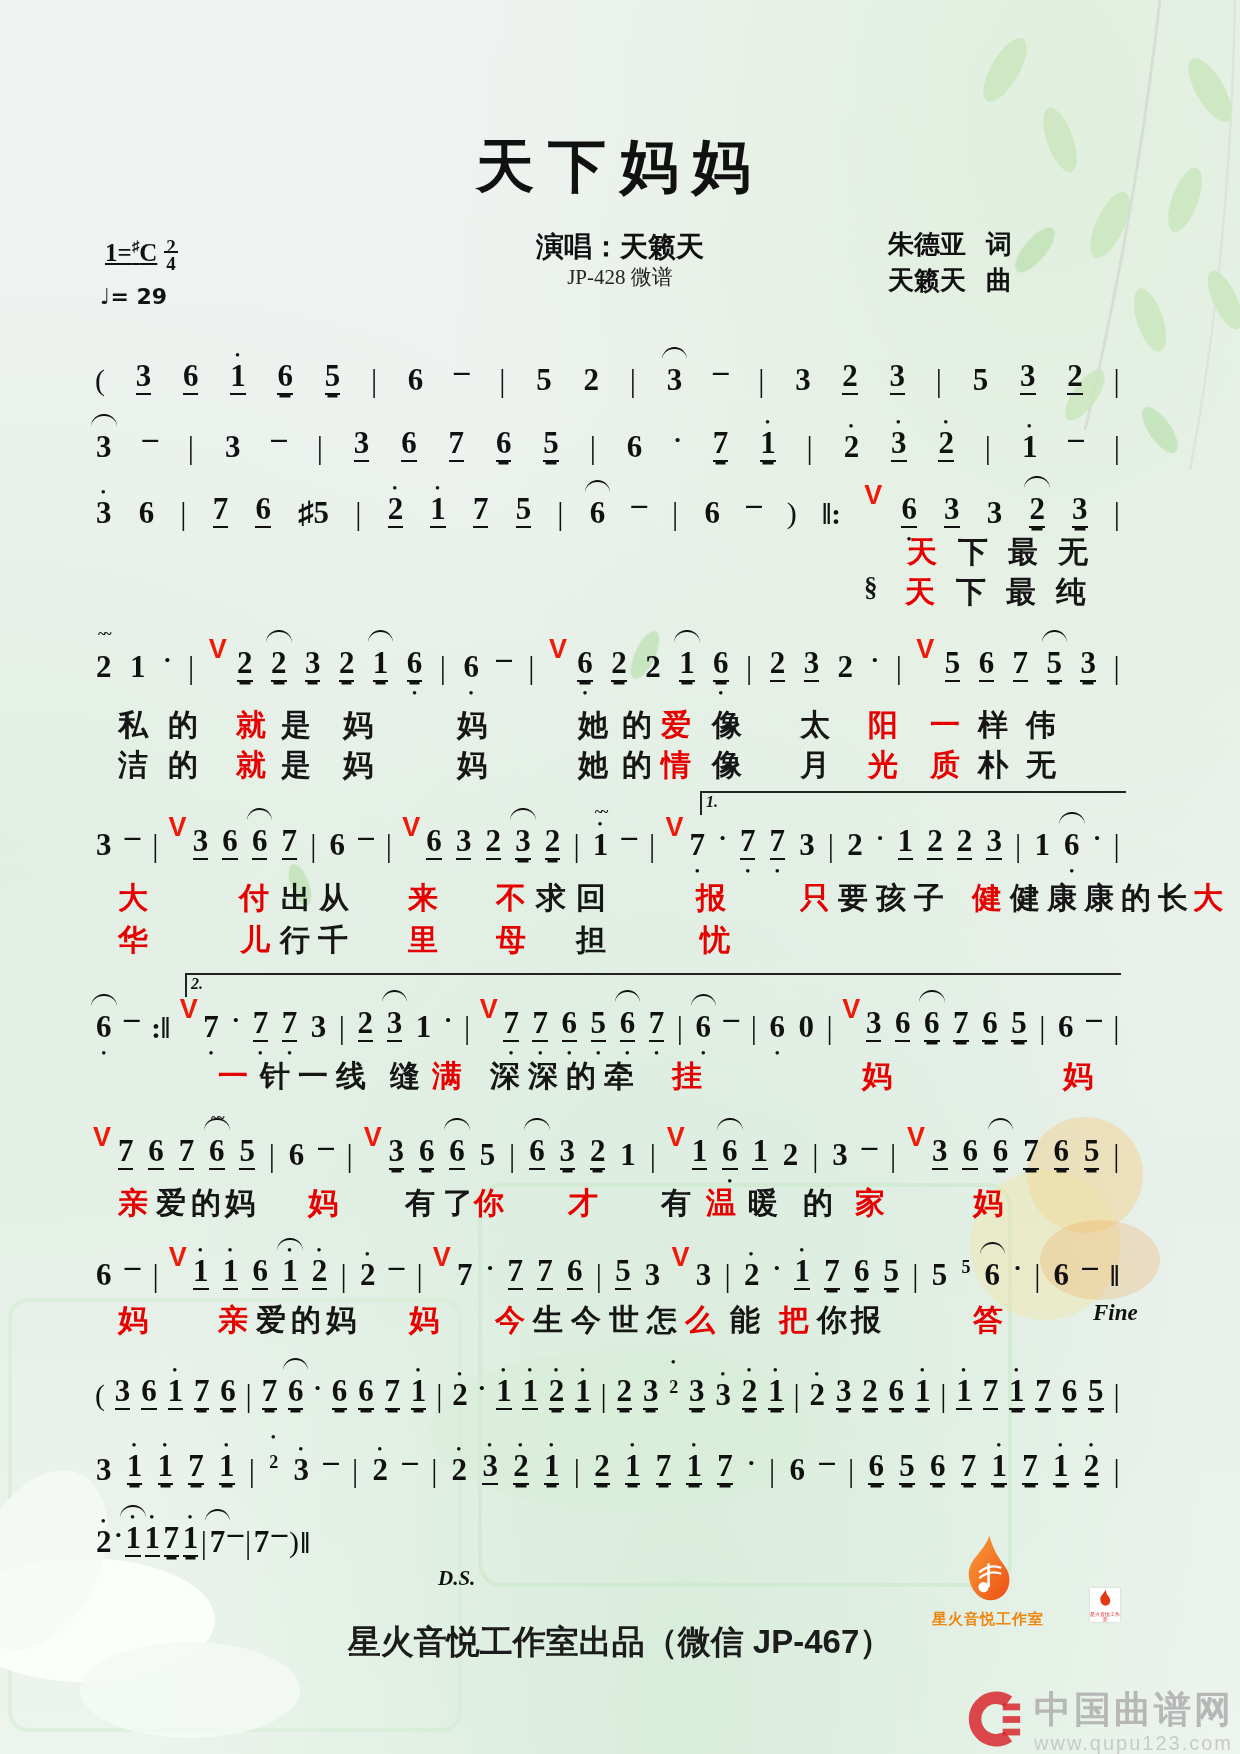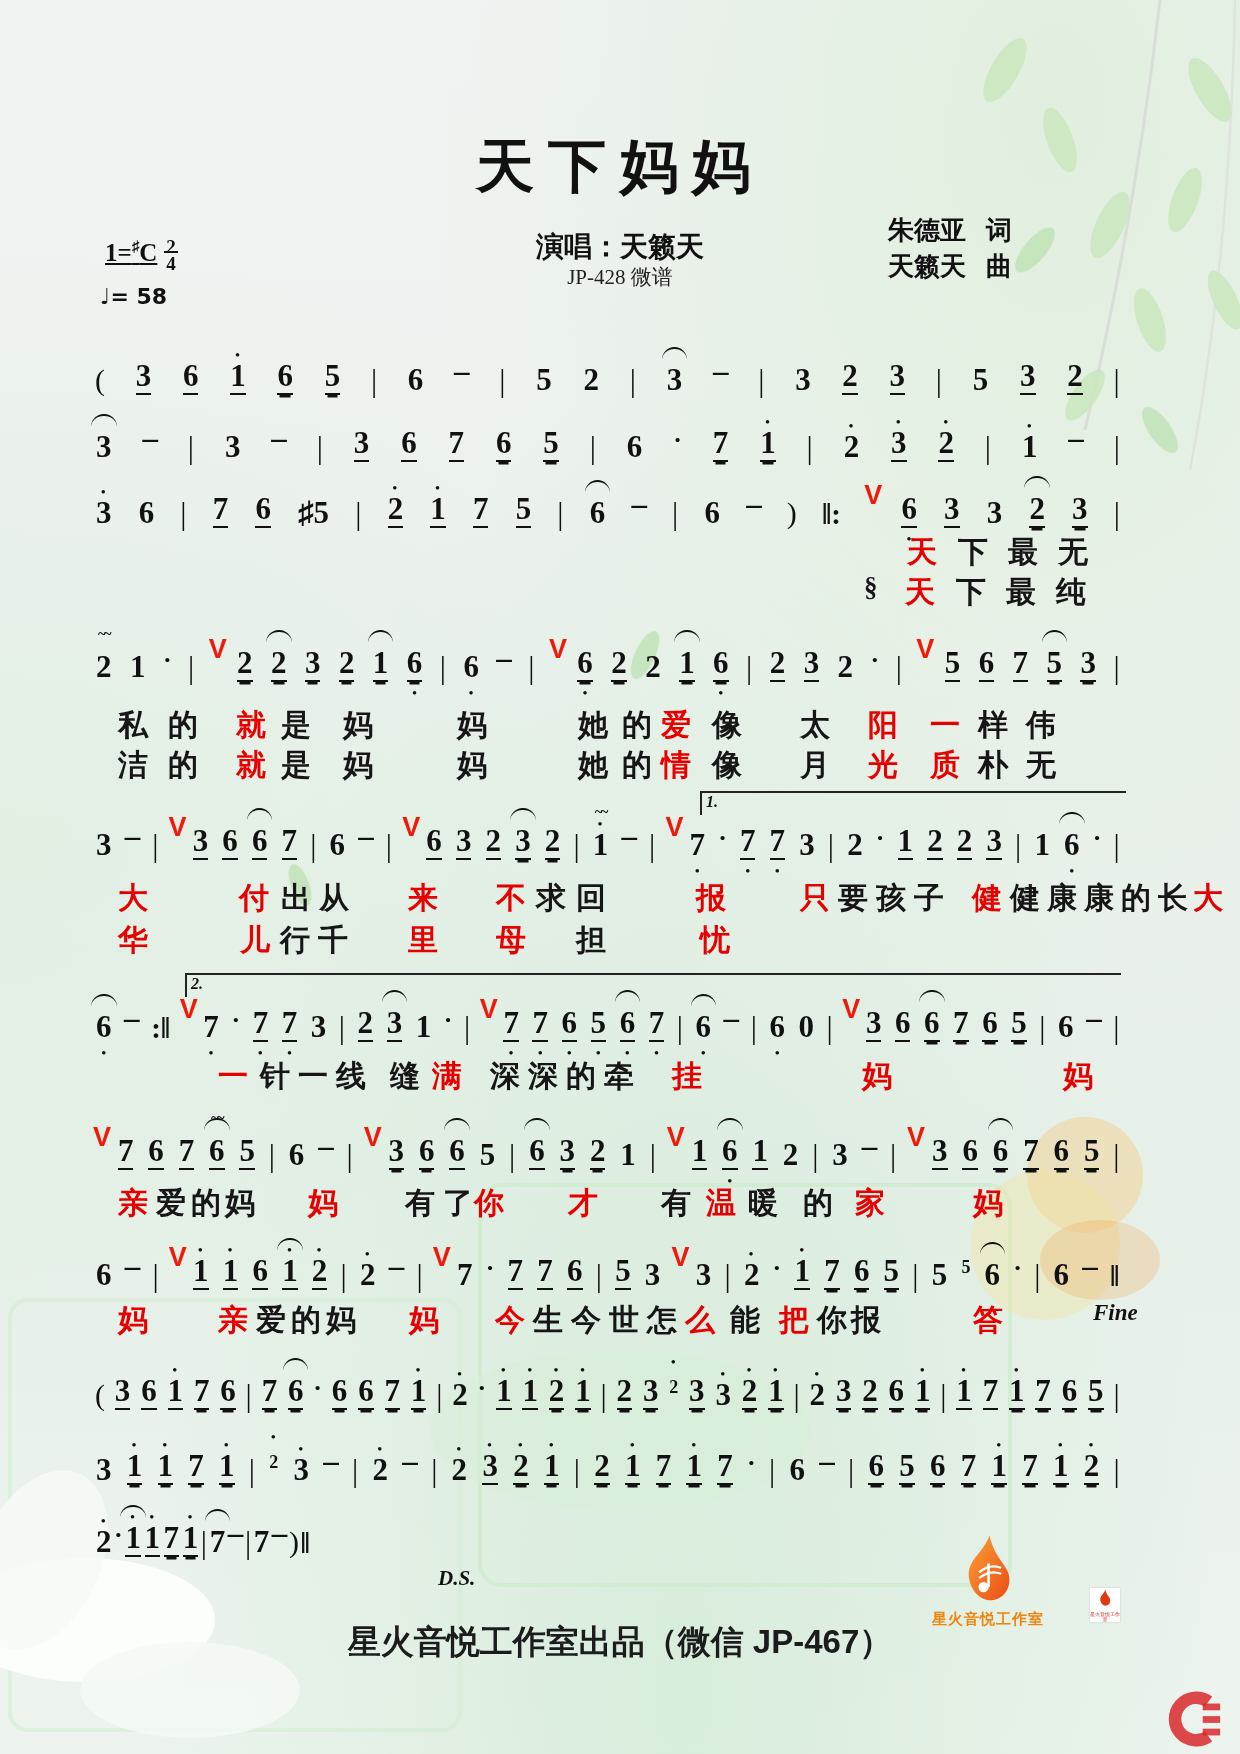--- a/index.html
+++ b/index.html
@@ -11,21 +11,21 @@
       radial-gradient(ellipse at 55% 97%, rgba(206,233,211,.65), transparent 55%),
       linear-gradient(180deg,#f0f3f2 0%,#edf2ee 38%,#e7f0e9 68%,#ecf4ed 100%);}
   #bg{position:absolute;inset:0;z-index:0;}
   .layer{position:relative;z-index:2;}
   
   .title{position:absolute;left:0;right:0;top:128px;text-align:center;
     font-family:"Liberation Serif",serif;font-weight:700;font-size:58px;letter-spacing:14px;}
   .subtitle{position:absolute;left:0;right:0;top:228px;text-align:center;font-size:28px;font-weight:600;}
   .subtitle2{position:absolute;left:0;right:0;top:263px;text-align:center;font-size:21px;color:#222;
     font-family:"Liberation Serif",serif;}
-  .credits{position:absolute;right:228px;top:212px;text-align:right;font-size:26px;line-height:36px;font-weight:600;}
+  .credits{position:absolute;right:228px;top:226px;text-align:right;font-size:26px;line-height:36px;font-weight:600;}
   .credits .role{margin-left:20px;}
   .keysig{position:absolute;left:105px;top:238px;font-family:"Liberation Serif",serif;
     font-weight:700;font-size:25px;text-decoration:underline;}
   .keysig sup{font-size:15px;}
   .meter{display:inline-block;vertical-align:middle;text-align:center;font-size:19px;line-height:17px;
     margin-left:7px;font-weight:700;}
   .meter .den{border-top:2px solid #111;padding:0 2px;}
   .tempo{position:absolute;left:100px;top:284px;font-size:22px;font-weight:600;
     font-family:"DejaVu Sans",sans-serif;}
   
@@ -109,21 +109,21 @@
   <div class="title">天下妈妈</div>
   <div class="subtitle">演唱：天籁天</div>
   <div class="subtitle2">JP-428 微谱</div>
   <div class="credits">
     <div><span>朱德亚</span><span class="role">词</span></div>
     <div><span>天籁天</span><span class="role">曲</span></div>
   </div>
   <div class="keysig">
     <span>1=</span><sup>♯</sup><span>C</span><span class="meter"><span class="num">2</span><br><span class="den">4</span></span>
   </div>
-  <div class="tempo">♩= 58</div>
+  <div class="tempo">♩= 29</div>
 
   <div id="score">
       <div class="music-line" style="top: 353px;">
         <span class="paren">(</span>
         <span class="note"><span class="dg u1">3</span></span>
         <span class="note"><span class="dg u1">6</span></span>
         <span class="note"><span class="dg u1">1</span><span class="da">•</span></span>
         <span class="note"><span class="dg u2">6</span></span>
         <span class="note"><span class="dg u2">5</span></span>
         <span class="bar">|</span>
@@ -662,14 +662,18 @@
     <div class="st">星火音悦工作室</div>
   </div>
 
   <div class="wm">
     <svg width="58" height="58" viewBox="0 0 60 60" style="margin-right:10px;">
       <path d="M44 12 A22 22 0 1 0 44 48" stroke="#d9282e" stroke-width="13" fill="none" opacity="0.85"></path>
       <rect x="38" y="14" width="18" height="7" fill="#d9282e" opacity="0.85"></rect>
       <rect x="38" y="27" width="18" height="7" fill="#d9282e" opacity="0.85"></rect>
       <rect x="38" y="40" width="18" height="7" fill="#d9282e" opacity="0.85"></rect>
     </svg>
+    <div class="wm-text">
+      <div class="cn">中国曲谱网</div>
+      <div class="url">www.qupu123.com</div>
+    </div>
   </div>
 </div>
 
 </body></html>

